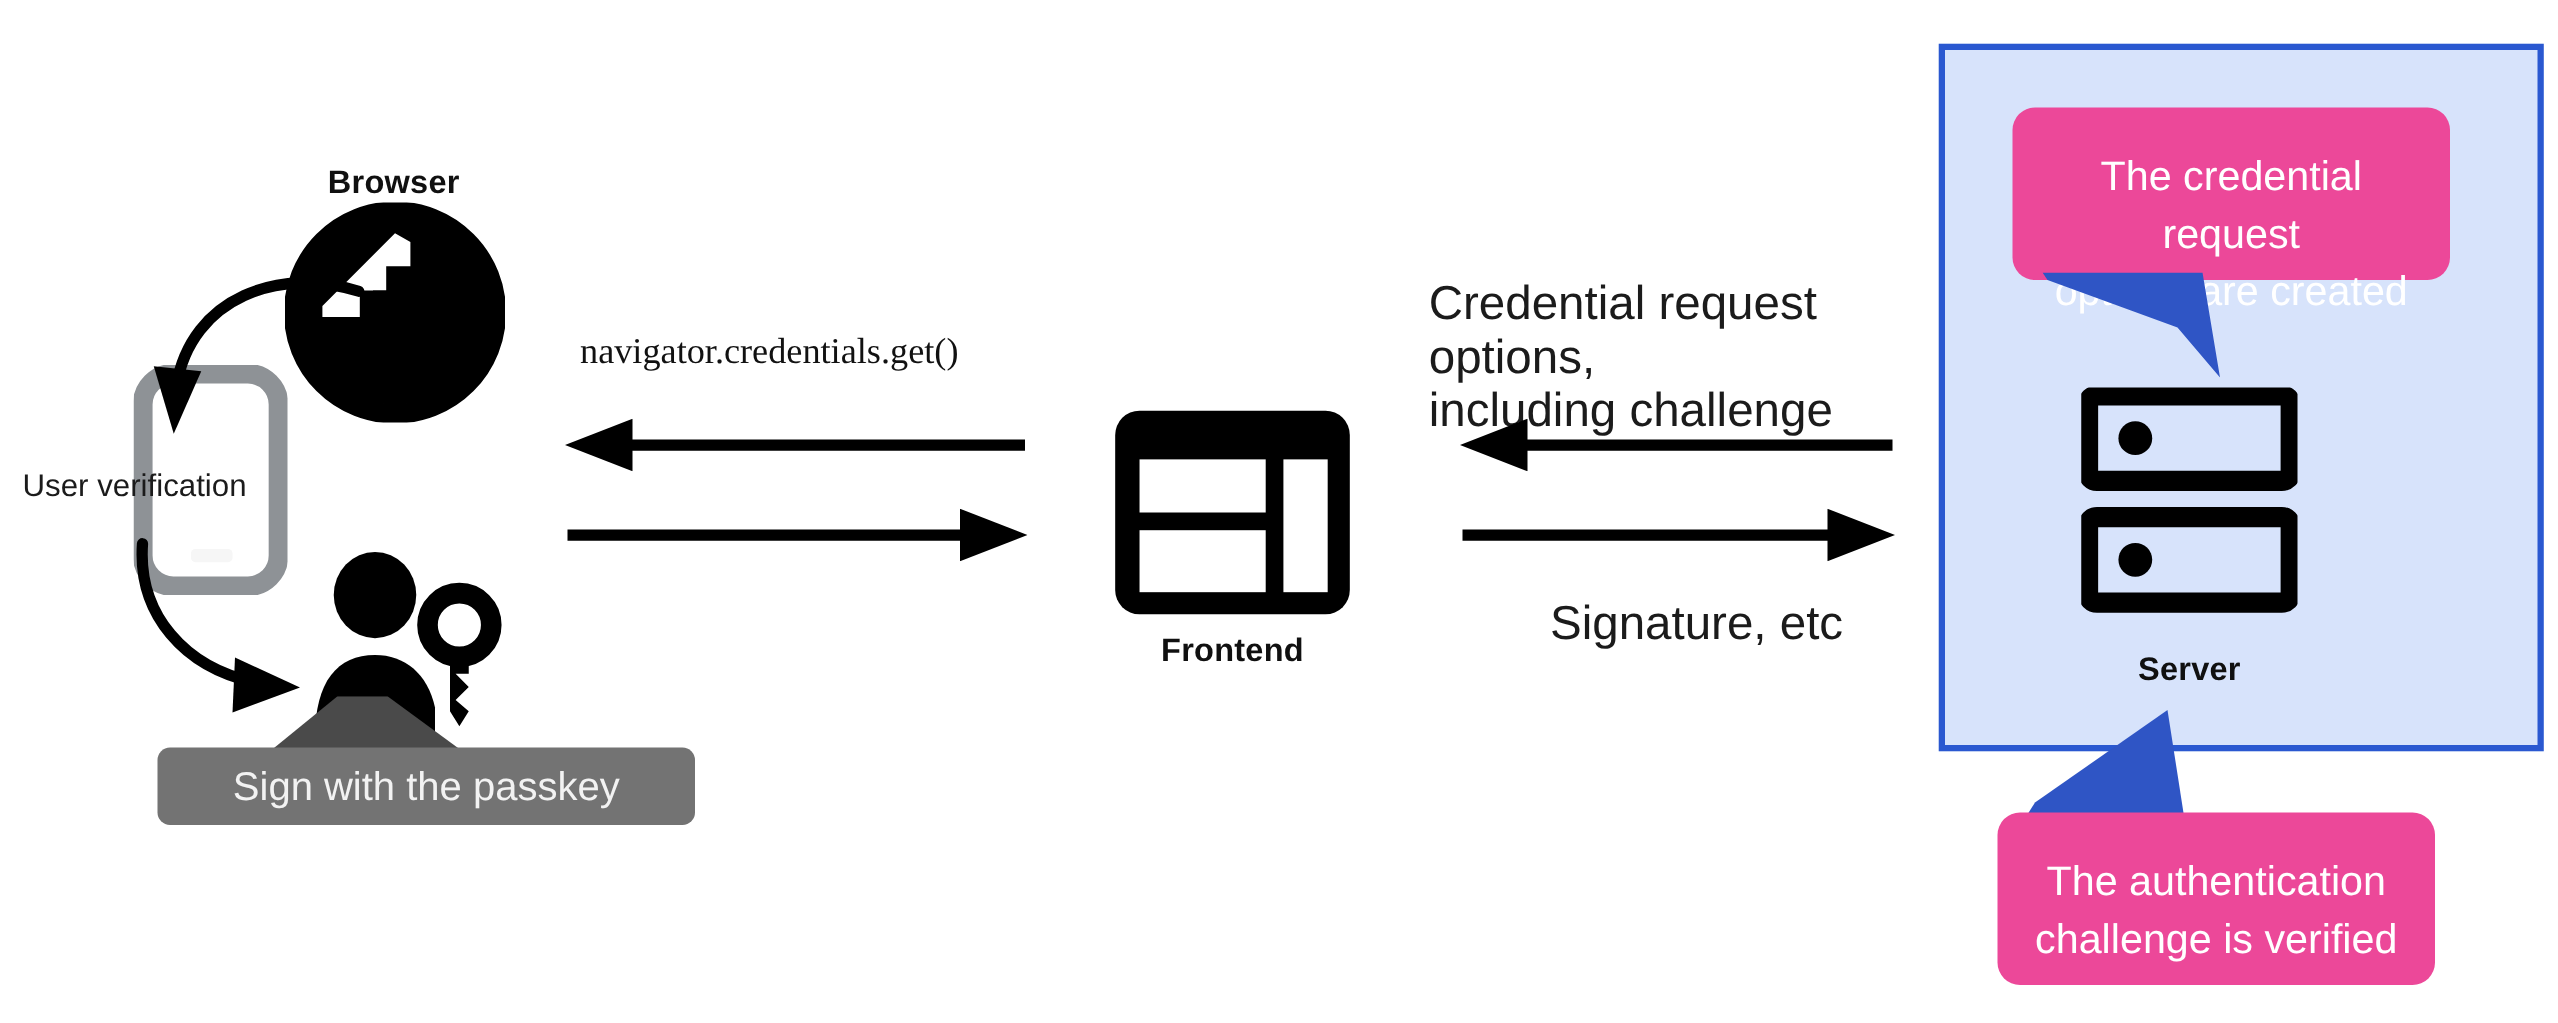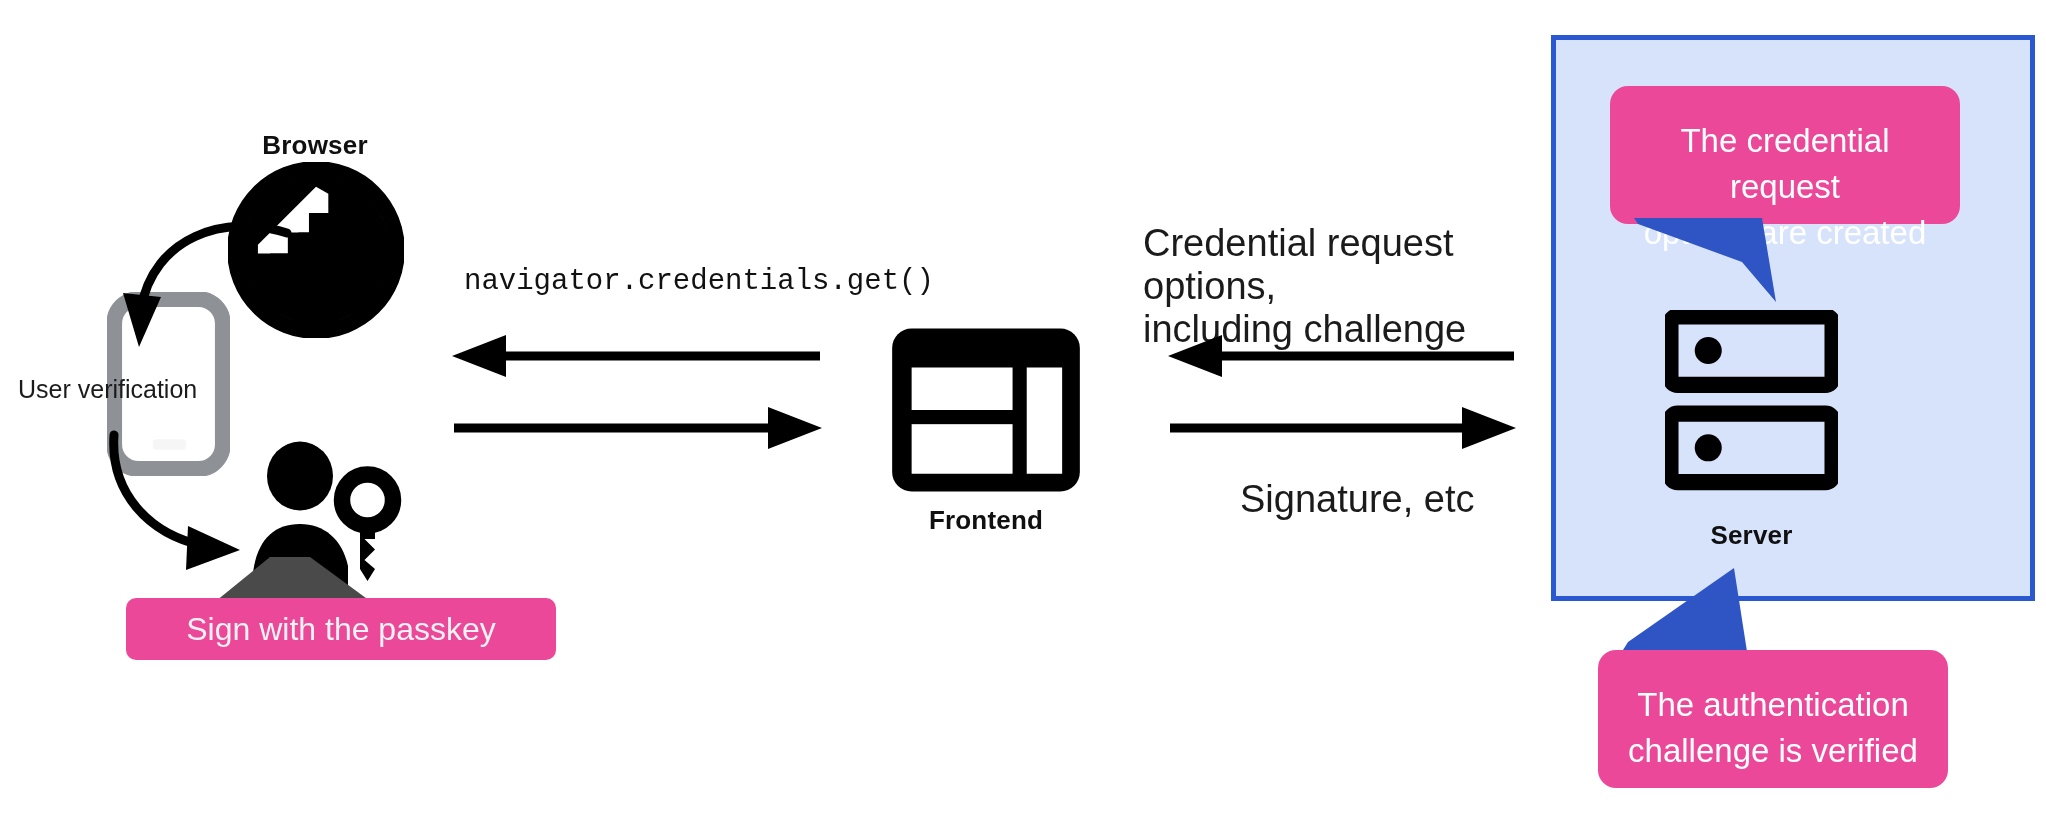--- a/index.html
+++ b/index.html
@@ -31,21 +31,21 @@
   }
   .label-plain {
     font-family: "Liberation Sans", sans-serif;
     font-weight: 400;
     font-size: 38px;
     color: #1b1b1b;
     line-height: 43px;
     white-space: pre-line;
   }
   .label-mono {
-    font-family: Liberation Mono, monospace;
+    font-family: Liberation Serif, serif;
     font-weight: 400;
     font-size: 29px;
     color: #111111;
     white-space: nowrap;
   }
 
   
   #server-panel {
     left: 1551px;
     top: 35px;
@@ -70,21 +70,21 @@
     box-sizing: border-box;
     white-space: pre-line;
   }
 
   
   #passkey-tooltip {
     left: 126px;
     top: 598px;
     width: 430px;
     height: 62px;
-    background: #ec4899;
+    background: #737373;
     border-radius: 10px;
     color: #f2f2f2;
     font-family: "Liberation Sans", sans-serif;
     font-size: 32px;
     line-height: 62px;
     text-align: center;
     white-space: nowrap;
     box-sizing: border-box;
   }
   #tooltip-tail {

